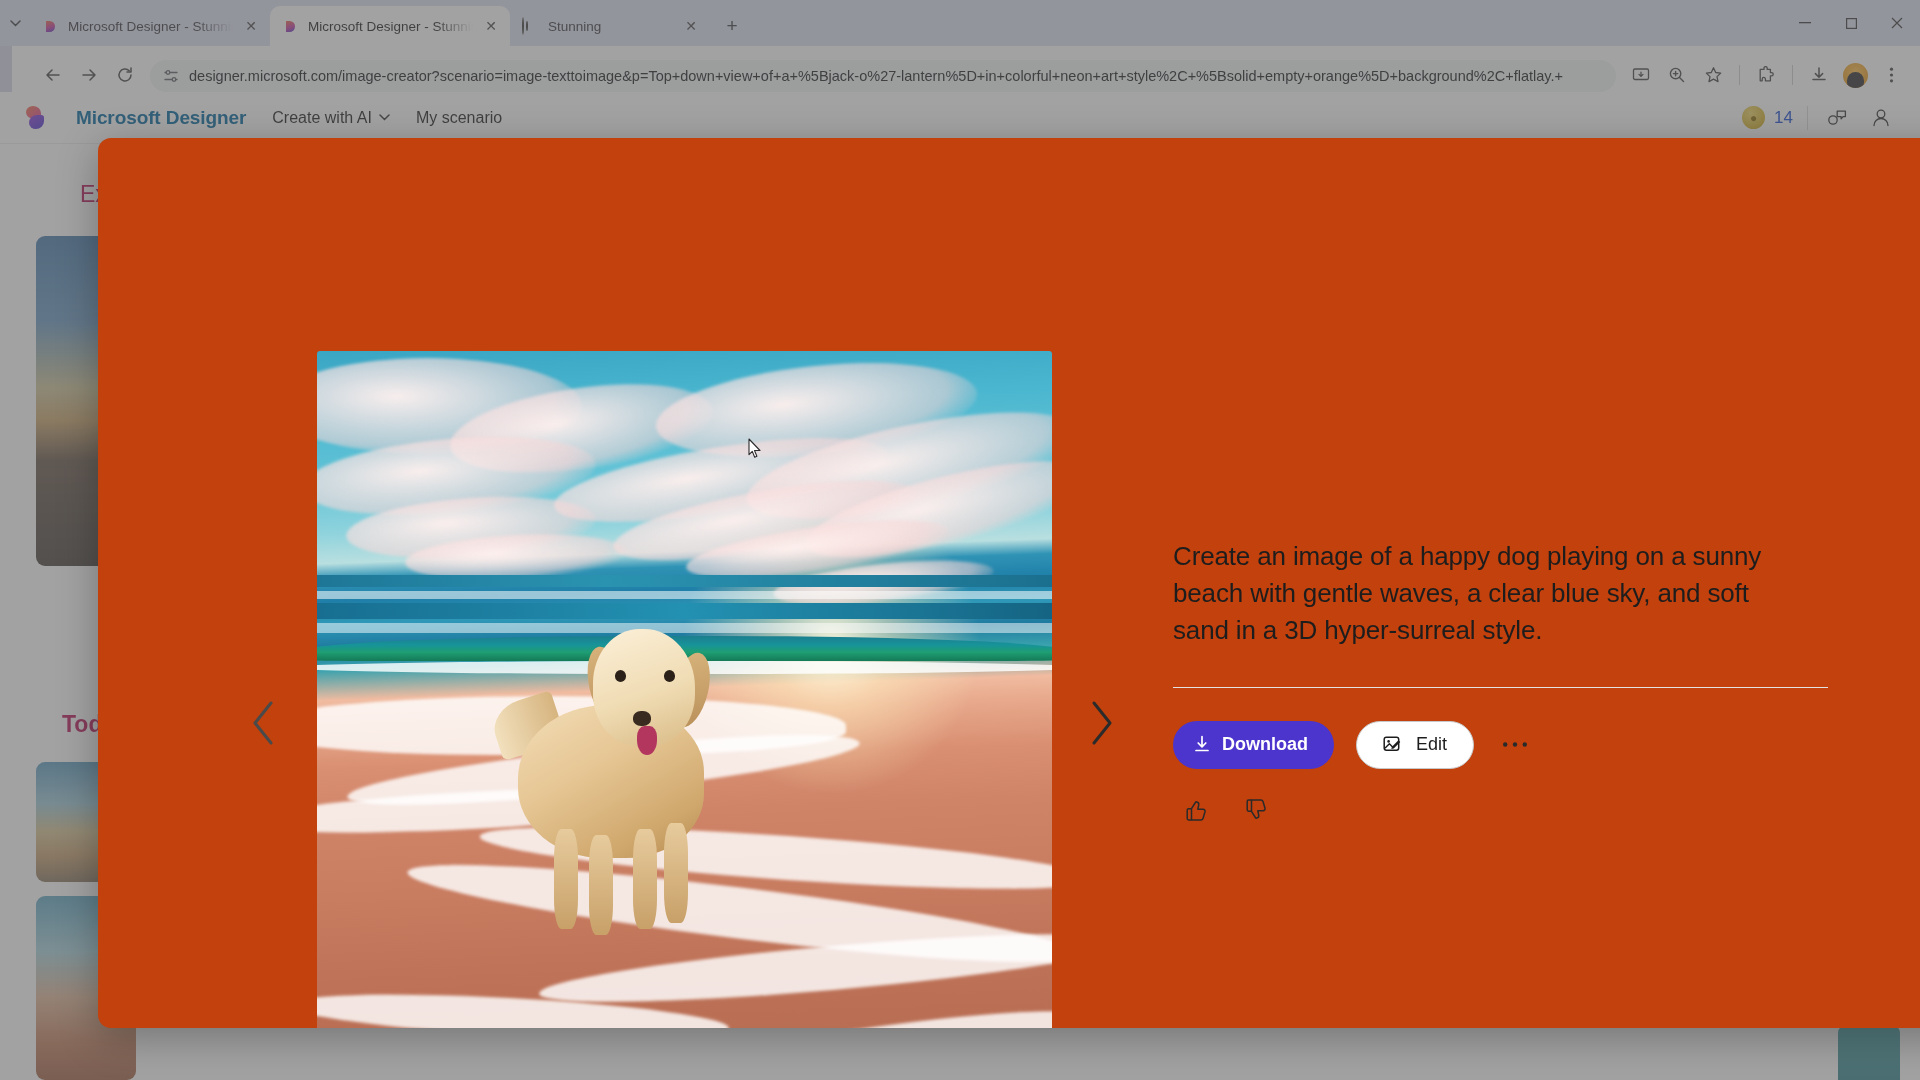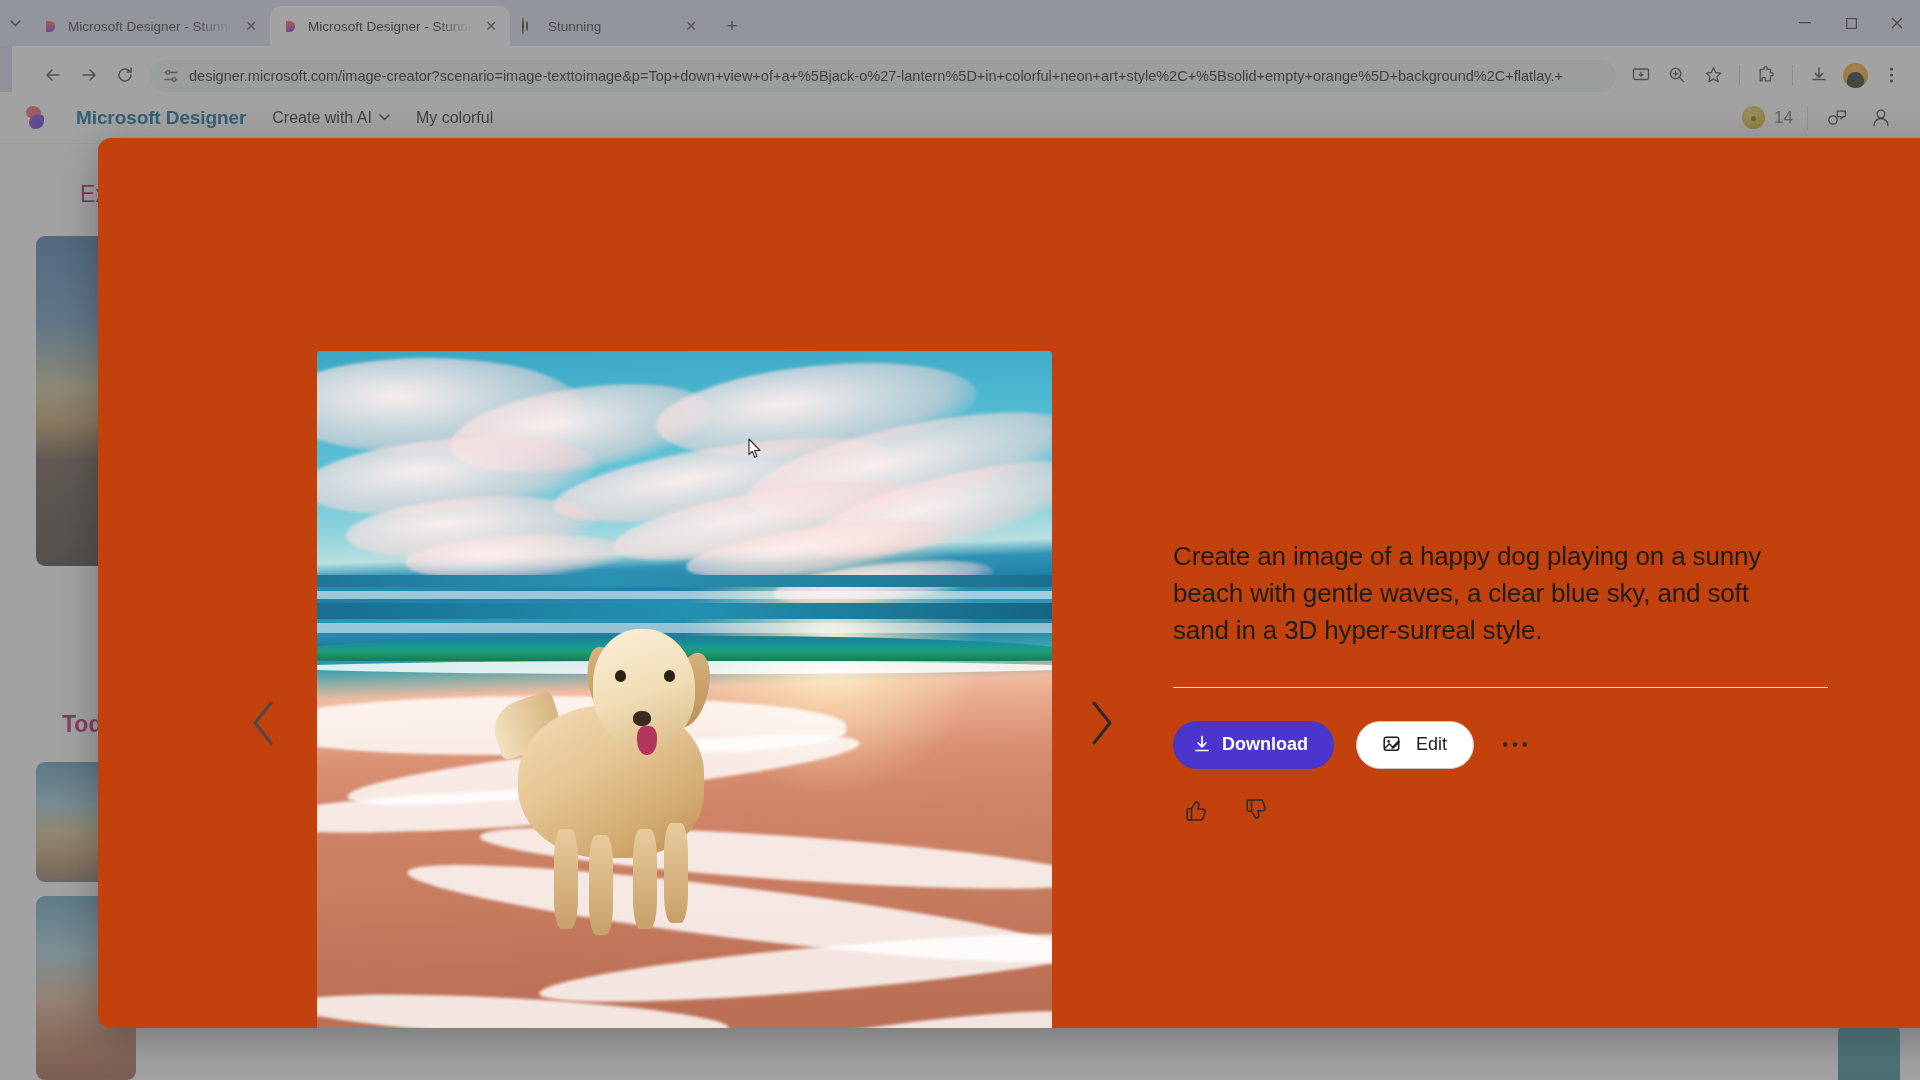--- a/index.html
+++ b/index.html
@@ -131,21 +131,21 @@
   }
   .chev { font-size: 10px; color: #444; }
   .hdr-right { margin-left: auto; display: flex; align-items: center; gap: 14px; }
   .credit-chip { display: flex; align-items: center; gap: 9px; }
   .coin {
     width: 23px; height: 23px; border-radius: 50%;
     background: radial-gradient(circle at 38% 32%, #f2d86a, #d9b52e 70%, #b99716);
     display: flex; align-items: center; justify-content: center;
     font-size: 12px; color: #8a6d09; font-weight: bold;
   }
-  .credit-num { font-size: 17px; color: #737373; }
+  .credit-num { font-size: 17px; color: #1d4ed8; }
   .hdr-divider { width: 1px; height: 24px; background: #dadada; }
   .hdr-ico { width: 30px; height: 30px; display: flex; align-items: center; justify-content: center; color: #333; }
 
   .page-body { position: relative; height: 936px; background: #fff; padding: 0 28px; }
   .section-label {
     font-size: 23px; color: #be185d; font-weight: 400;
     position: absolute;
   }
   .lbl-explore { left: 80px; top: 37px; }
   .lbl-today   { left: 62px; top: 567px; font-weight: 600; }
@@ -408,21 +408,21 @@
       <span class="brand-logo"></span>
       <span class="brand-name">Microsoft Designer</span>
       <span class="nav-link">
         <span>Create with AI</span>
         <span class="chev">
           <svg width="11" height="7" viewBox="0 0 11 7">
               <path d="M1 1l4.5 4.5L10 1" stroke="#333" stroke-width="1.5" fill="none" stroke-linecap="round"></path>
             </svg>
         </span>
       </span>
-      <span class="nav-link">My colorful</span>
+      <span class="nav-link">My scenario</span>
 
       <div class="hdr-right">
         <div class="credit-chip">
           <span class="coin">●</span>
           <span class="credit-num">14</span>
         </div>
         <div class="hdr-divider"></div>
         <div class="hdr-ico">
           <svg width="22" height="20" viewBox="0 0 22 20">
               <circle cx="7" cy="12" r="4.2" fill="none" stroke="#333" stroke-width="1.3"></circle>

